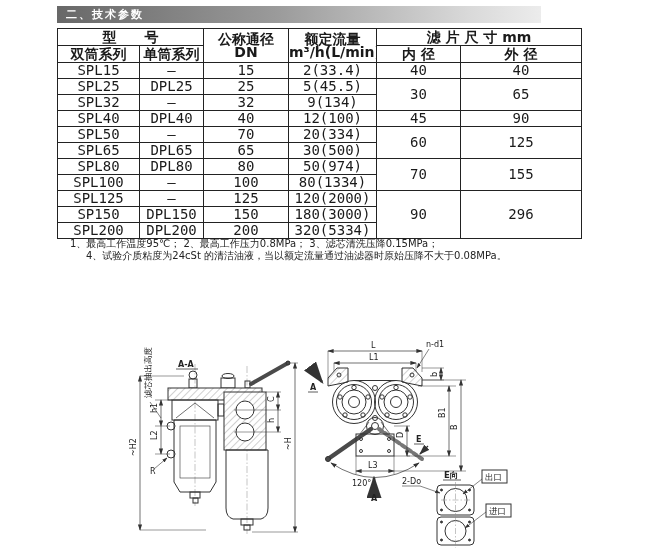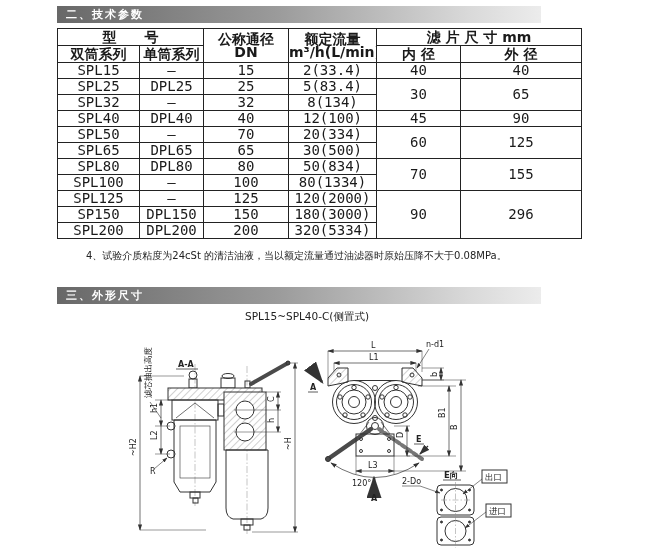--- a/index.html
+++ b/index.html
@@ -68,29 +68,29 @@
       <td>–</td>
       <td>15</td>
       <td>2(33.4)</td>
       <td>40</td>
       <td>40</td>
     </tr>
     <tr>
       <td>SPL25</td>
       <td>DPL25</td>
       <td>25</td>
-      <td>5(83.4)</td>
+      <td>5(45.5)</td>
       <td rowspan="2">30</td>
       <td rowspan="2">65</td>
     </tr>
     <tr>
       <td>SPL32</td>
       <td>–</td>
       <td>32</td>
-      <td>8(134)</td>
+      <td>9(134)</td>
     </tr>
     <tr>
       <td>SPL40</td>
       <td>DPL40</td>
       <td>40</td>
       <td>12(100)</td>
       <td>45</td>
       <td>90</td>
     </tr>
     <tr>
@@ -104,21 +104,21 @@
     <tr>
       <td>SPL65</td>
       <td>DPL65</td>
       <td>65</td>
       <td>30(500)</td>
     </tr>
     <tr>
       <td>SPL80</td>
       <td>DPL80</td>
       <td>80</td>
-      <td>50(834)</td>
+      <td>50(974)</td>
       <td rowspan="2">70</td>
       <td rowspan="2">155</td>
     </tr>
     <tr>
       <td>SPL100</td>
       <td>–</td>
       <td>100</td>
       <td>80(1334)</td>
     </tr>
     <tr>
@@ -137,25 +137,24 @@
     </tr>
     <tr>
       <td>SPL200</td>
       <td>DPL200</td>
       <td>200</td>
       <td>320(5334)</td>
     </tr>
   </tbody>
 </table>
 
+<div class="notes" id="note1">1、最高工作温度95℃；  2、最高工作压力0.8MPa；  3、滤芯清洗压降0.15MPa；</div>
 <div class="notes" id="note2">4、试验介质粘度为24cSt 的清洁油液，当以额定流量通过油滤器时原始压降不大于0.08MPa。</div>
 
-<div class="sec-bar" id="bar2">三、外形尺寸</div>
-
-<div class="caption">SPL15~SPL40-C(侧置式)</div>
+
 
 <svg width="656" height="218" viewBox="0 0 656 218">
   <defs>
     <pattern id="hatch" width="5" height="5" patternUnits="userSpaceOnUse" patternTransform="rotate(45)">
       <rect width="5" height="5" fill="#fff"></rect>
       <line x1="0" y1="0" x2="0" y2="5" stroke="#777" stroke-width="0.7"></line>
     </pattern>
     <marker id="ar" markerWidth="9" markerHeight="8" refX="8" refY="3" orient="auto-start-reverse">
       <path d="M0,0 L9,3 L0,6 Z" fill="#333"></path>
     </marker>

